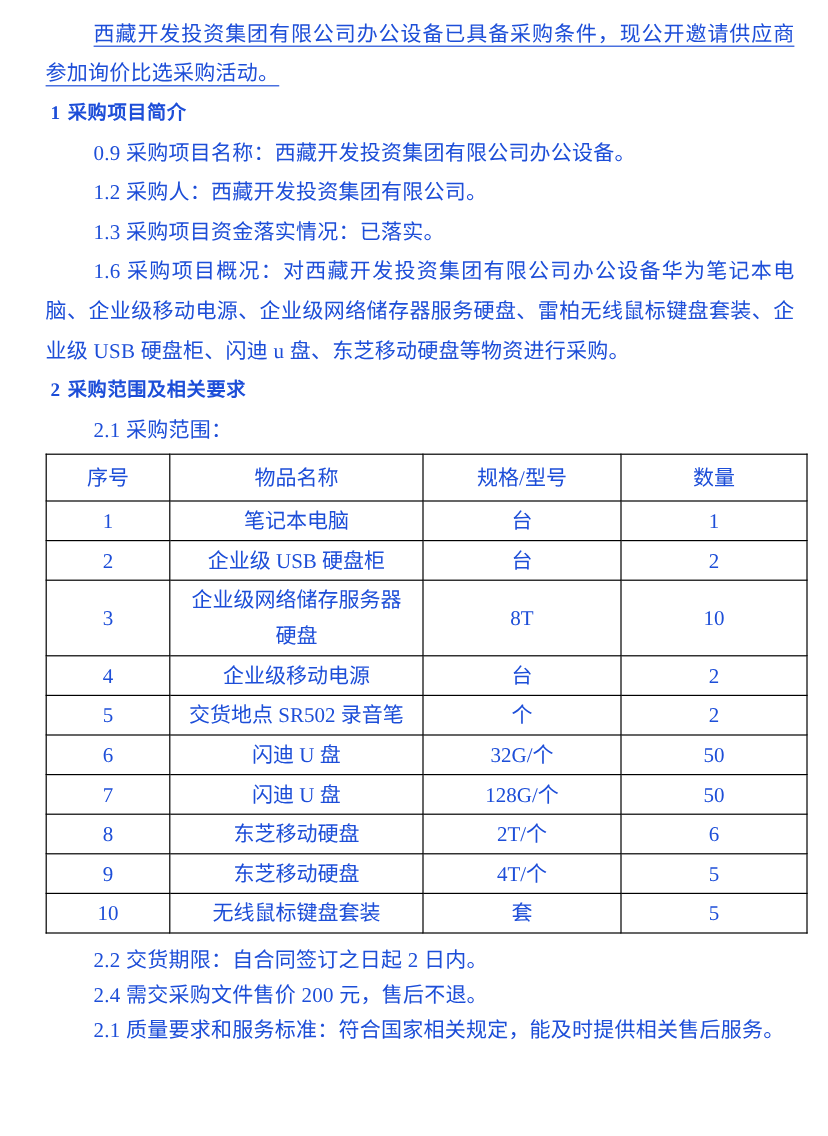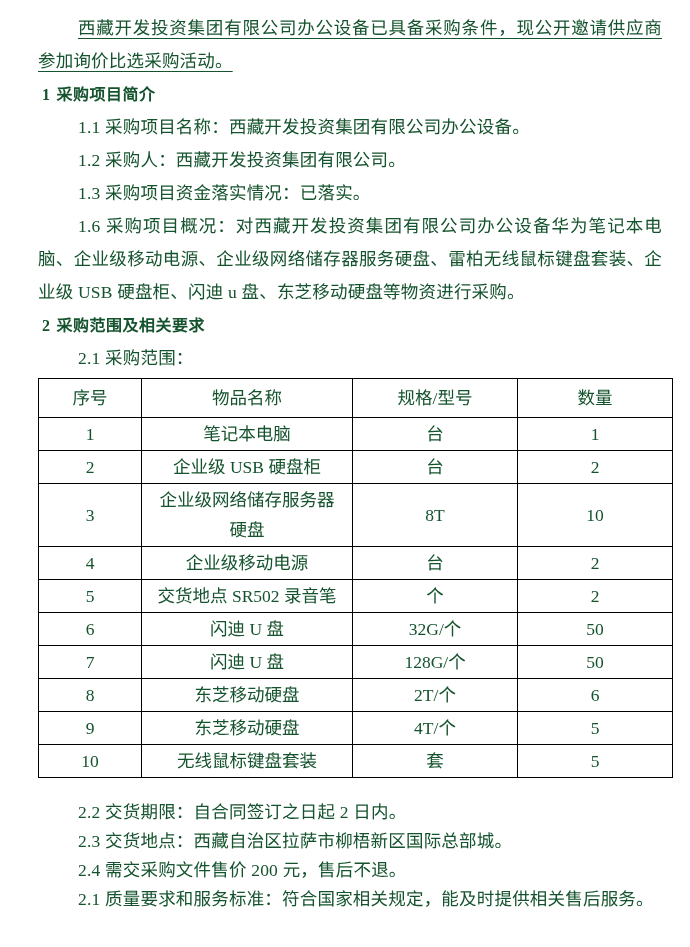--- a/index.html
+++ b/index.html
@@ -9,21 +9,21 @@
     width: 690px;
     height: 947px;
     overflow: hidden;
   }
   .page {
     box-sizing: border-box;
     width: 690px;
     height: 947px;
     padding: 12px 28px 12px 38px;
     font-family: "Liberation Serif", "DejaVu Serif", serif;
-    color: #14532d;
+    color: #1d4ed8;
   }
   .para {
     margin: 0;
     font-size: 17.5px;
     line-height: 33px;
     text-align: justify;
     letter-spacing: 0.2px;
   }
   .indent {
     text-indent: 40px;
@@ -56,33 +56,33 @@
     line-height: 30px;
     padding: 1px 2px;
   }
   table.goods th { height: 36px; }
   table.goods td { height: 30px; }
   table.goods td.name, table.goods th.name { padding: 1px 12px; }
   .col-seq  { width: 103px; }
   .col-name { width: 211px; }
   .col-spec { width: 165px; }
   .col-qty  { width: 155px; }
-  .bottom { margin-top: 20px; }
+  .bottom { margin-top: 8px; }
   .bottom .para { line-height: 29px; }
 </style>
 </head>
 <body>
 
 <div class="page">
 
   <p class="para indent"><span class="uline">西藏开发投资集团有限公司办公设备已具备采购条件，现公开邀请供应商参加询价比选采购活动。</span></p>
 
   <h2 class="heading"><span class="hnum">1</span><span>采购项目简介</span></h2>
 
-  <p class="para indent">1.1 采购项目名称：西藏开发投资集团有限公司办公设备。</p>
+  <p class="para indent">0.9 采购项目名称：西藏开发投资集团有限公司办公设备。</p>
   <p class="para indent">1.2 采购人：西藏开发投资集团有限公司。</p>
   <p class="para indent">1.3 采购项目资金落实情况：已落实。</p>
   <p class="para indent">1.6 采购项目概况：对西藏开发投资集团有限公司办公设备华为笔记本电脑、企业级移动电源、企业级网络储存器服务硬盘、雷柏无线鼠标键盘套装、企业级 USB 硬盘柜、闪迪 u 盘、东芝移动硬盘等物资进行采购。</p>
 
   <h2 class="heading"><span class="hnum">2</span><span>采购范围及相关要求</span></h2>
 
   <p class="para indent">2.1 采购范围：</p>
 
   <table class="goods">
     <colgroup>
@@ -158,18 +158,17 @@
         <td>10</td>
         <td class="name">无线鼠标键盘套装</td>
         <td>套</td>
         <td>5</td>
       </tr>
     </tbody>
   </table>
 
   <div class="bottom">
     <p class="para indent">2.2 交货期限：自合同签订之日起 2 日内。</p>
-    <p class="para indent">2.3 交货地点：西藏自治区拉萨市柳梧新区国际总部城。</p>
     <p class="para indent">2.4 需交采购文件售价 200 元，售后不退。</p>
     <p class="para indent">2.1 质量要求和服务标准：符合国家相关规定，能及时提供相关售后服务。</p>
   </div>
 
 </div>
 
 </body></html>

